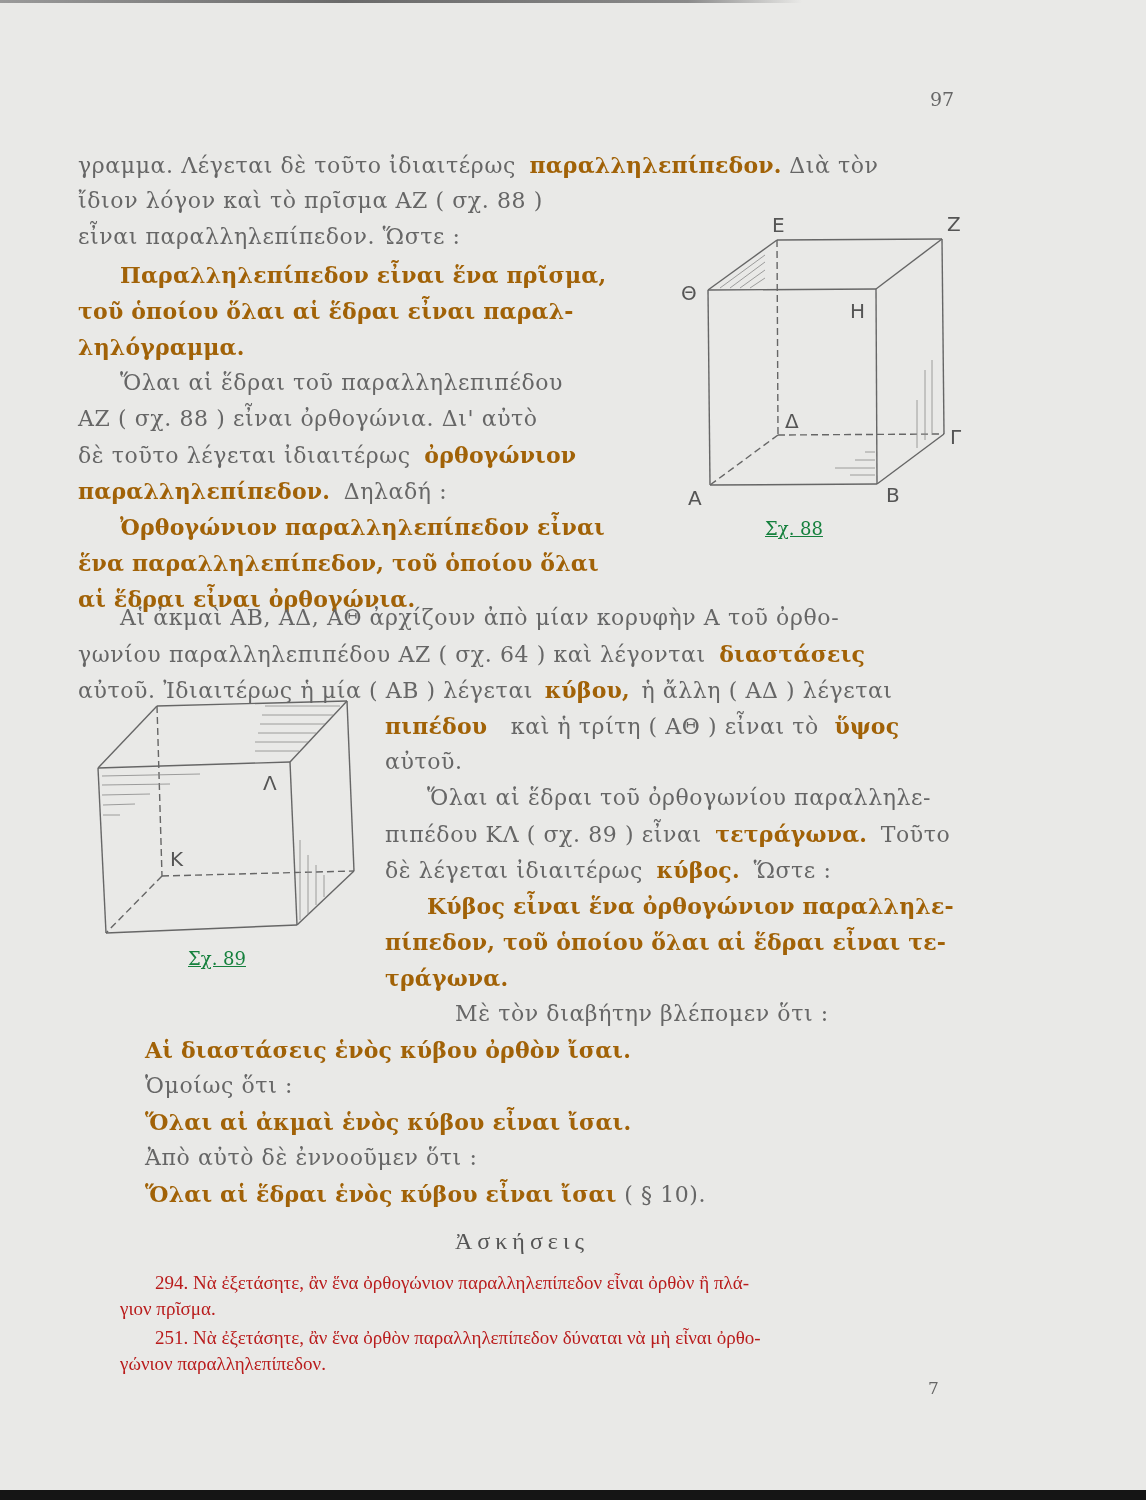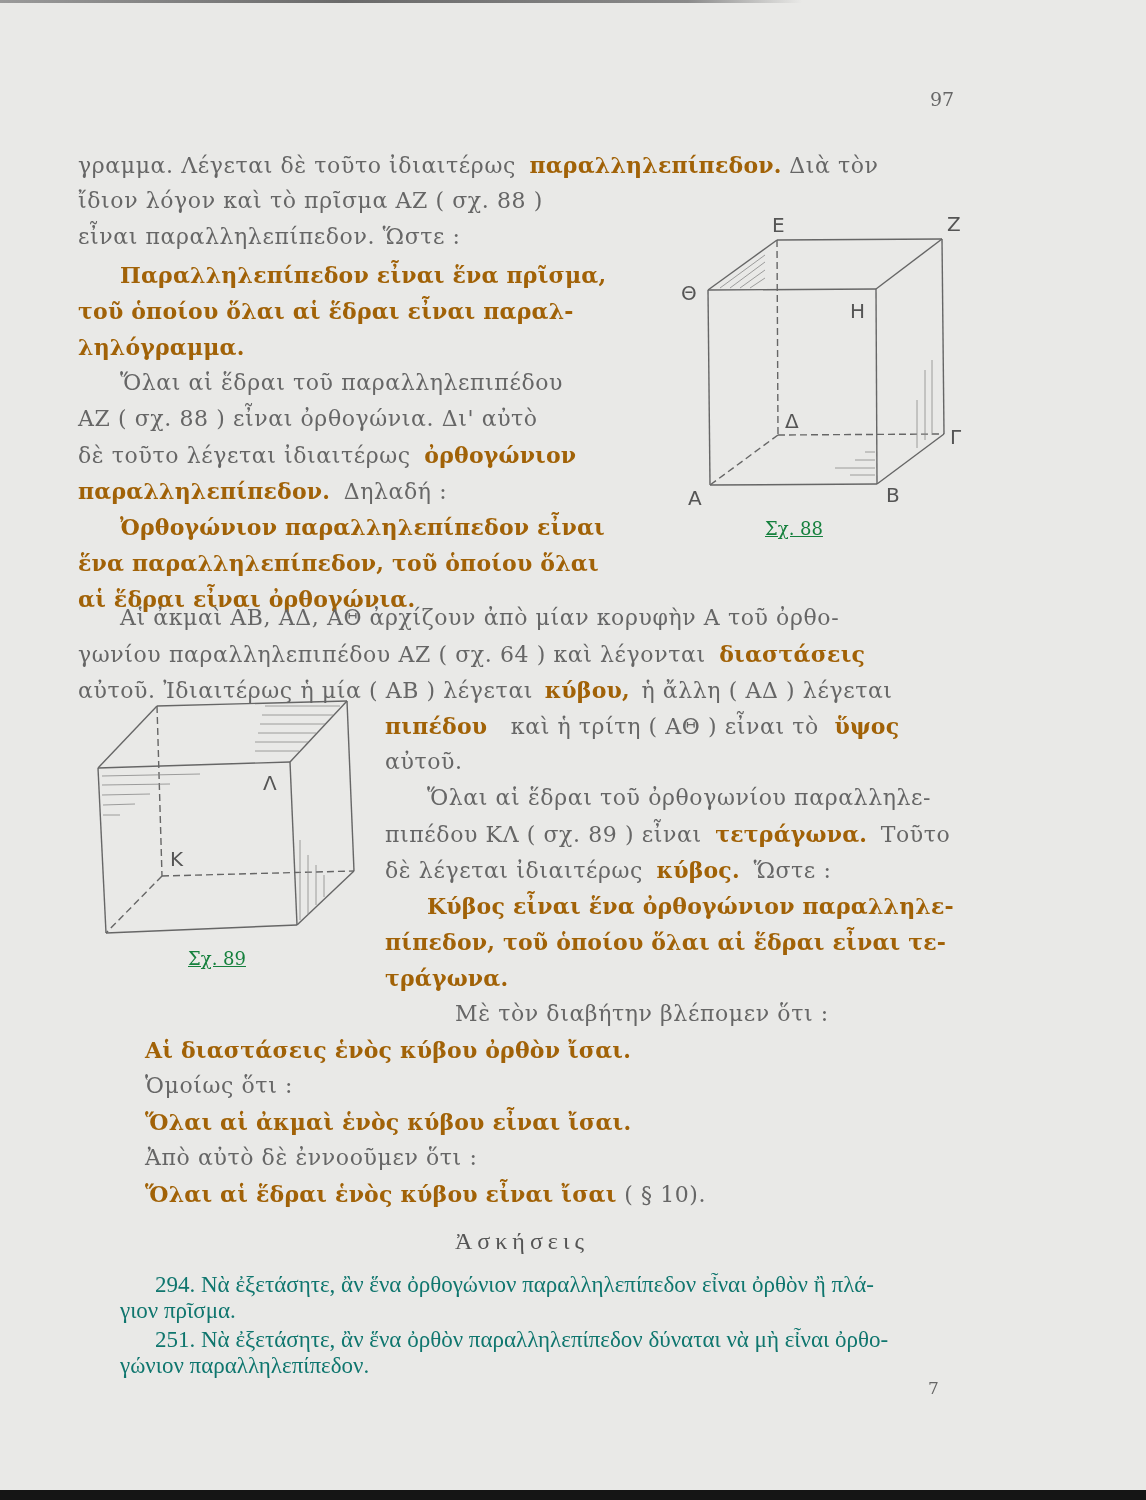--- a/index.html
+++ b/index.html
@@ -10,21 +10,21 @@
       color: #555;
     }
     .topedge { position: absolute; left: 0; top: 0; width: 1146px; height: 3px; background: linear-gradient(90deg, #9a9a9a 0%, #6a6a6a 30%, #8a8a8a 60%, #e9e9e7 70%); }
     .bottomband { position: absolute; left: 0; top: 1490px; width: 1146px; height: 10px; background: #151515; }
     .abs { position: absolute; }
     .line { position: absolute; white-space: nowrap; font-size: 22px; letter-spacing: 0.6px; color: #666; }
     .b { font-weight: bold; color: #a16207; letter-spacing: 0.2px; }
     .pagenum { position: absolute; font-size: 19px; color: #666; }
     .cap { position: absolute; font-size: 18px; color: #15803d; text-decoration: underline; }
     .heading { position: absolute; font-family: "Liberation Serif", serif; font-size: 24px; letter-spacing: 5px; color: #555; }
-    .ex { position: absolute; white-space: nowrap; font-family: "Liberation Serif", serif; font-size: 23px; color: #0f766e; }
+    .ex { position: absolute; white-space: nowrap; font-family: "Liberation Serif", serif; font-size: 19px; color: #b91c1c; }
     svg text { font-family: "DejaVu Sans", sans-serif; fill: #555; }
   </style>
 </head>
 <body>
 
 <div class="topedge"></div>
 
 <div class="pagenum" style="left:930px; top:88px;">97</div>
 
 <div class="line" style="left:78px; top:152px;">

